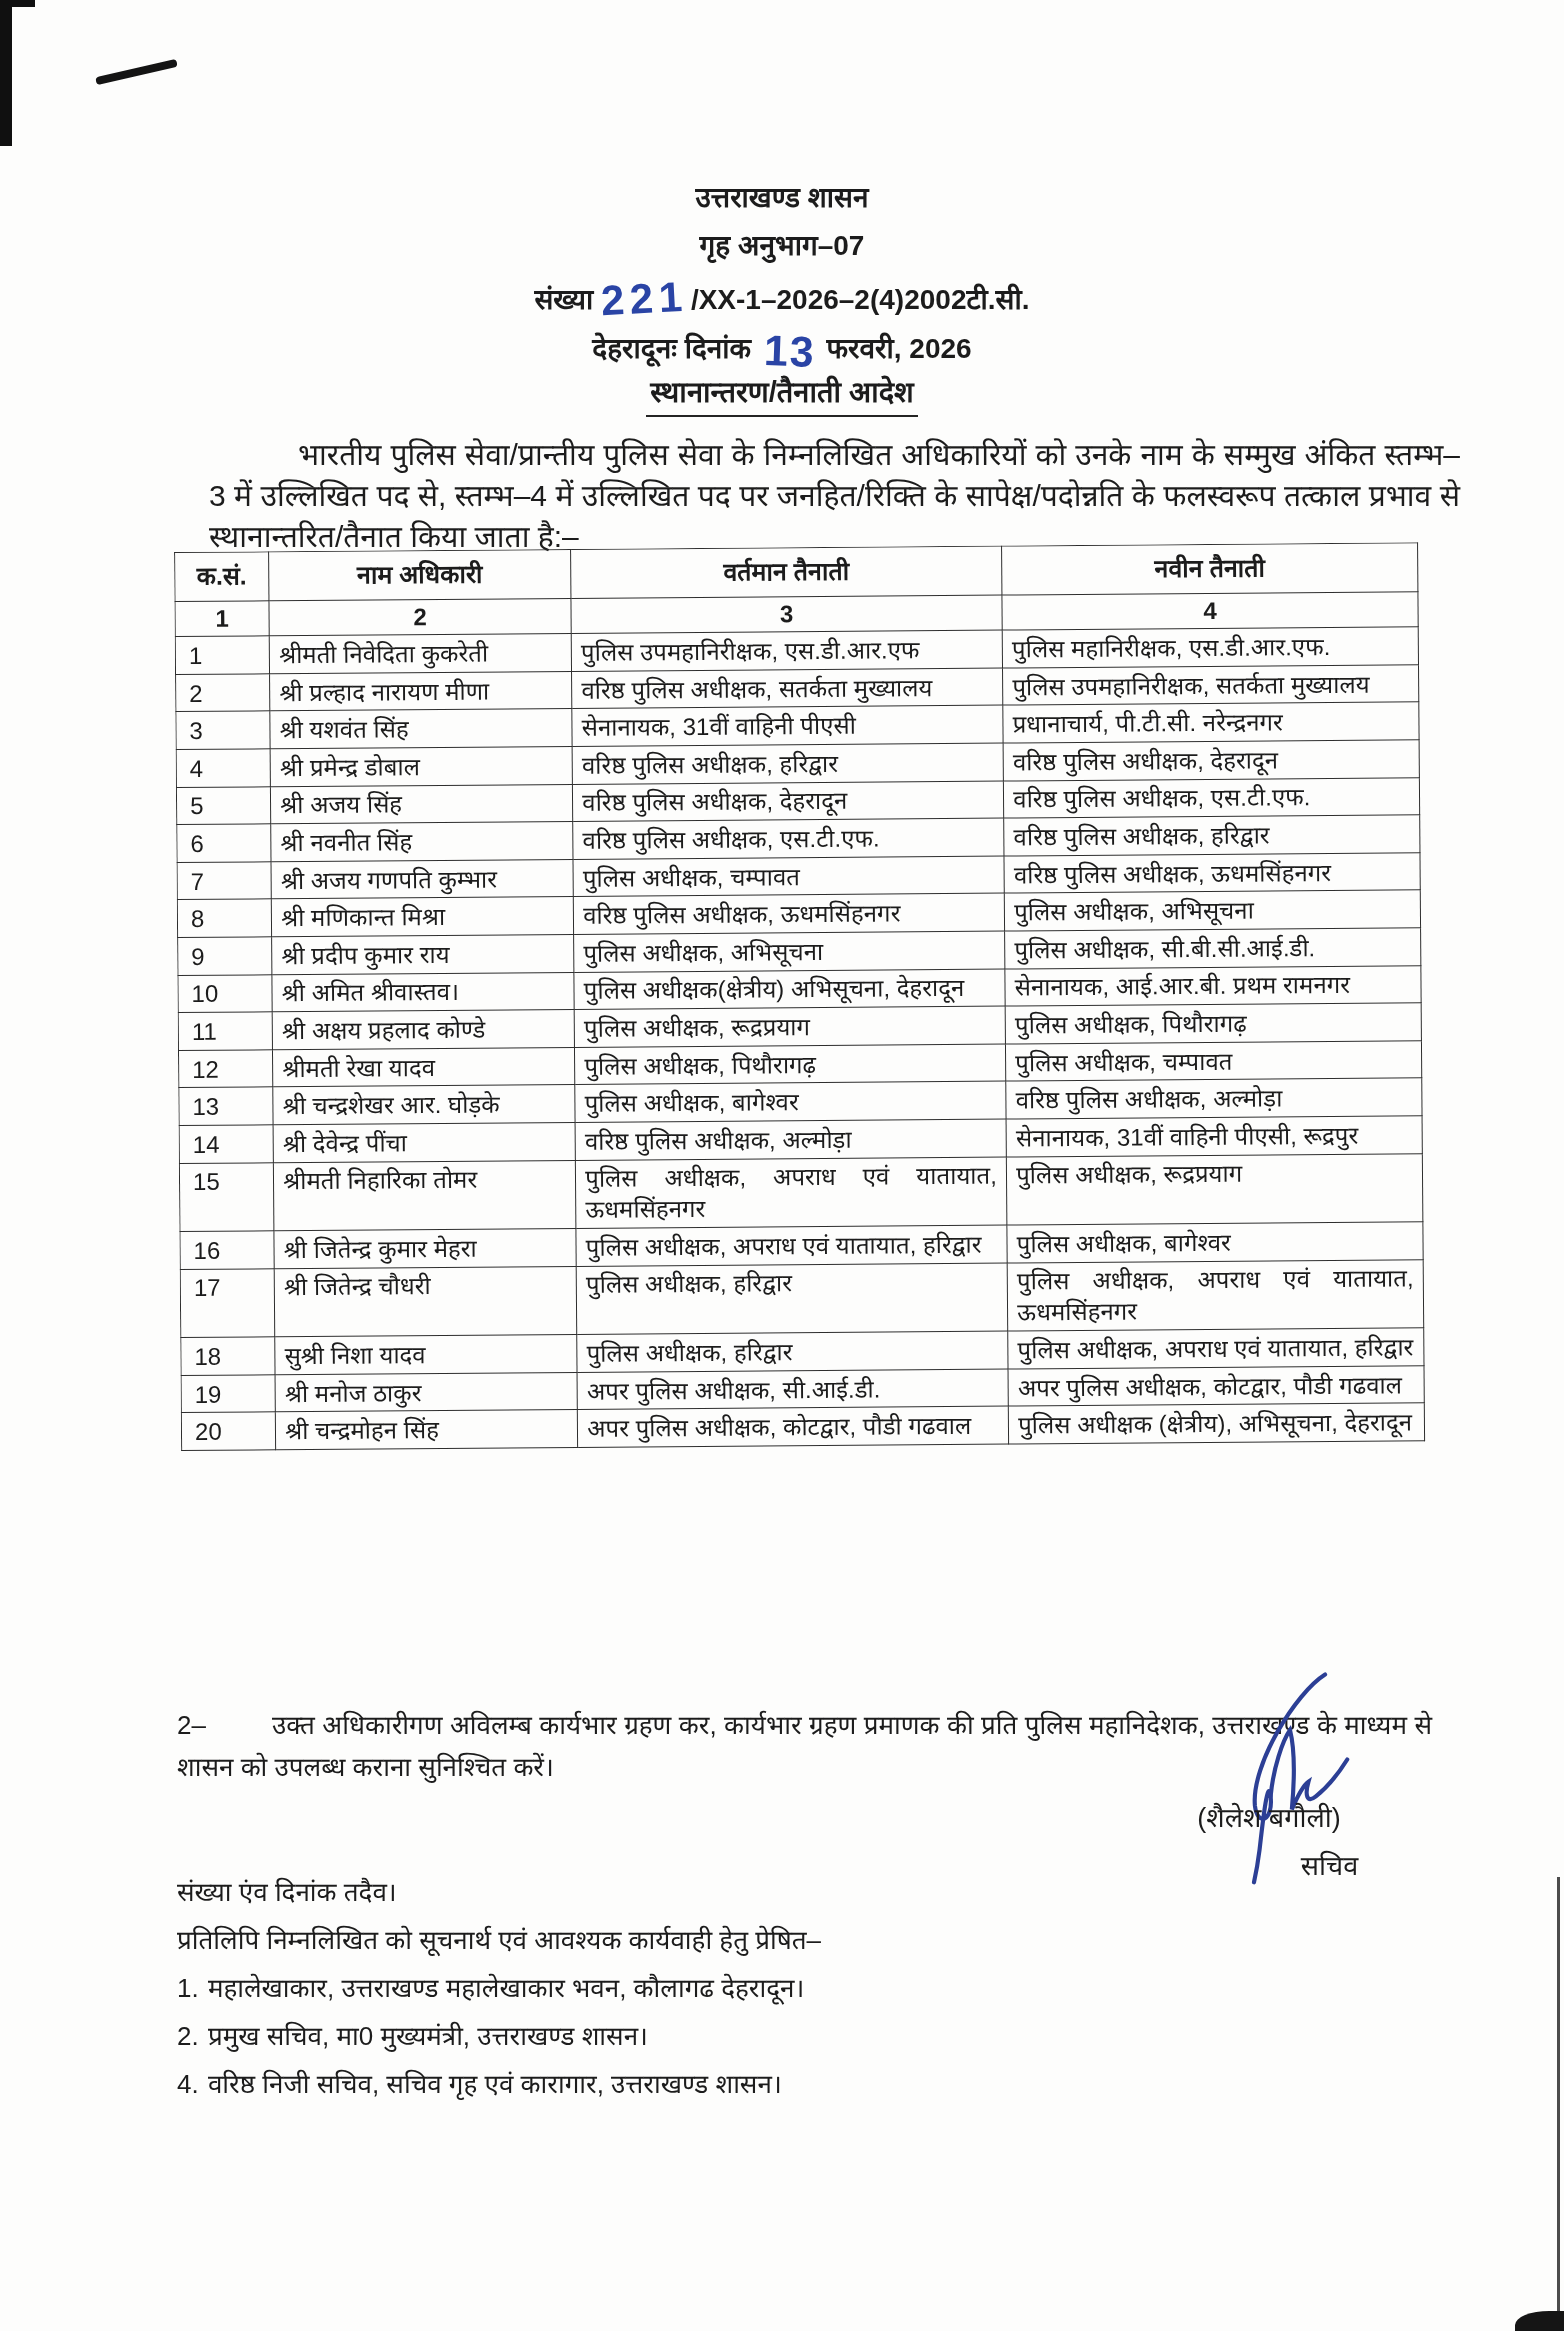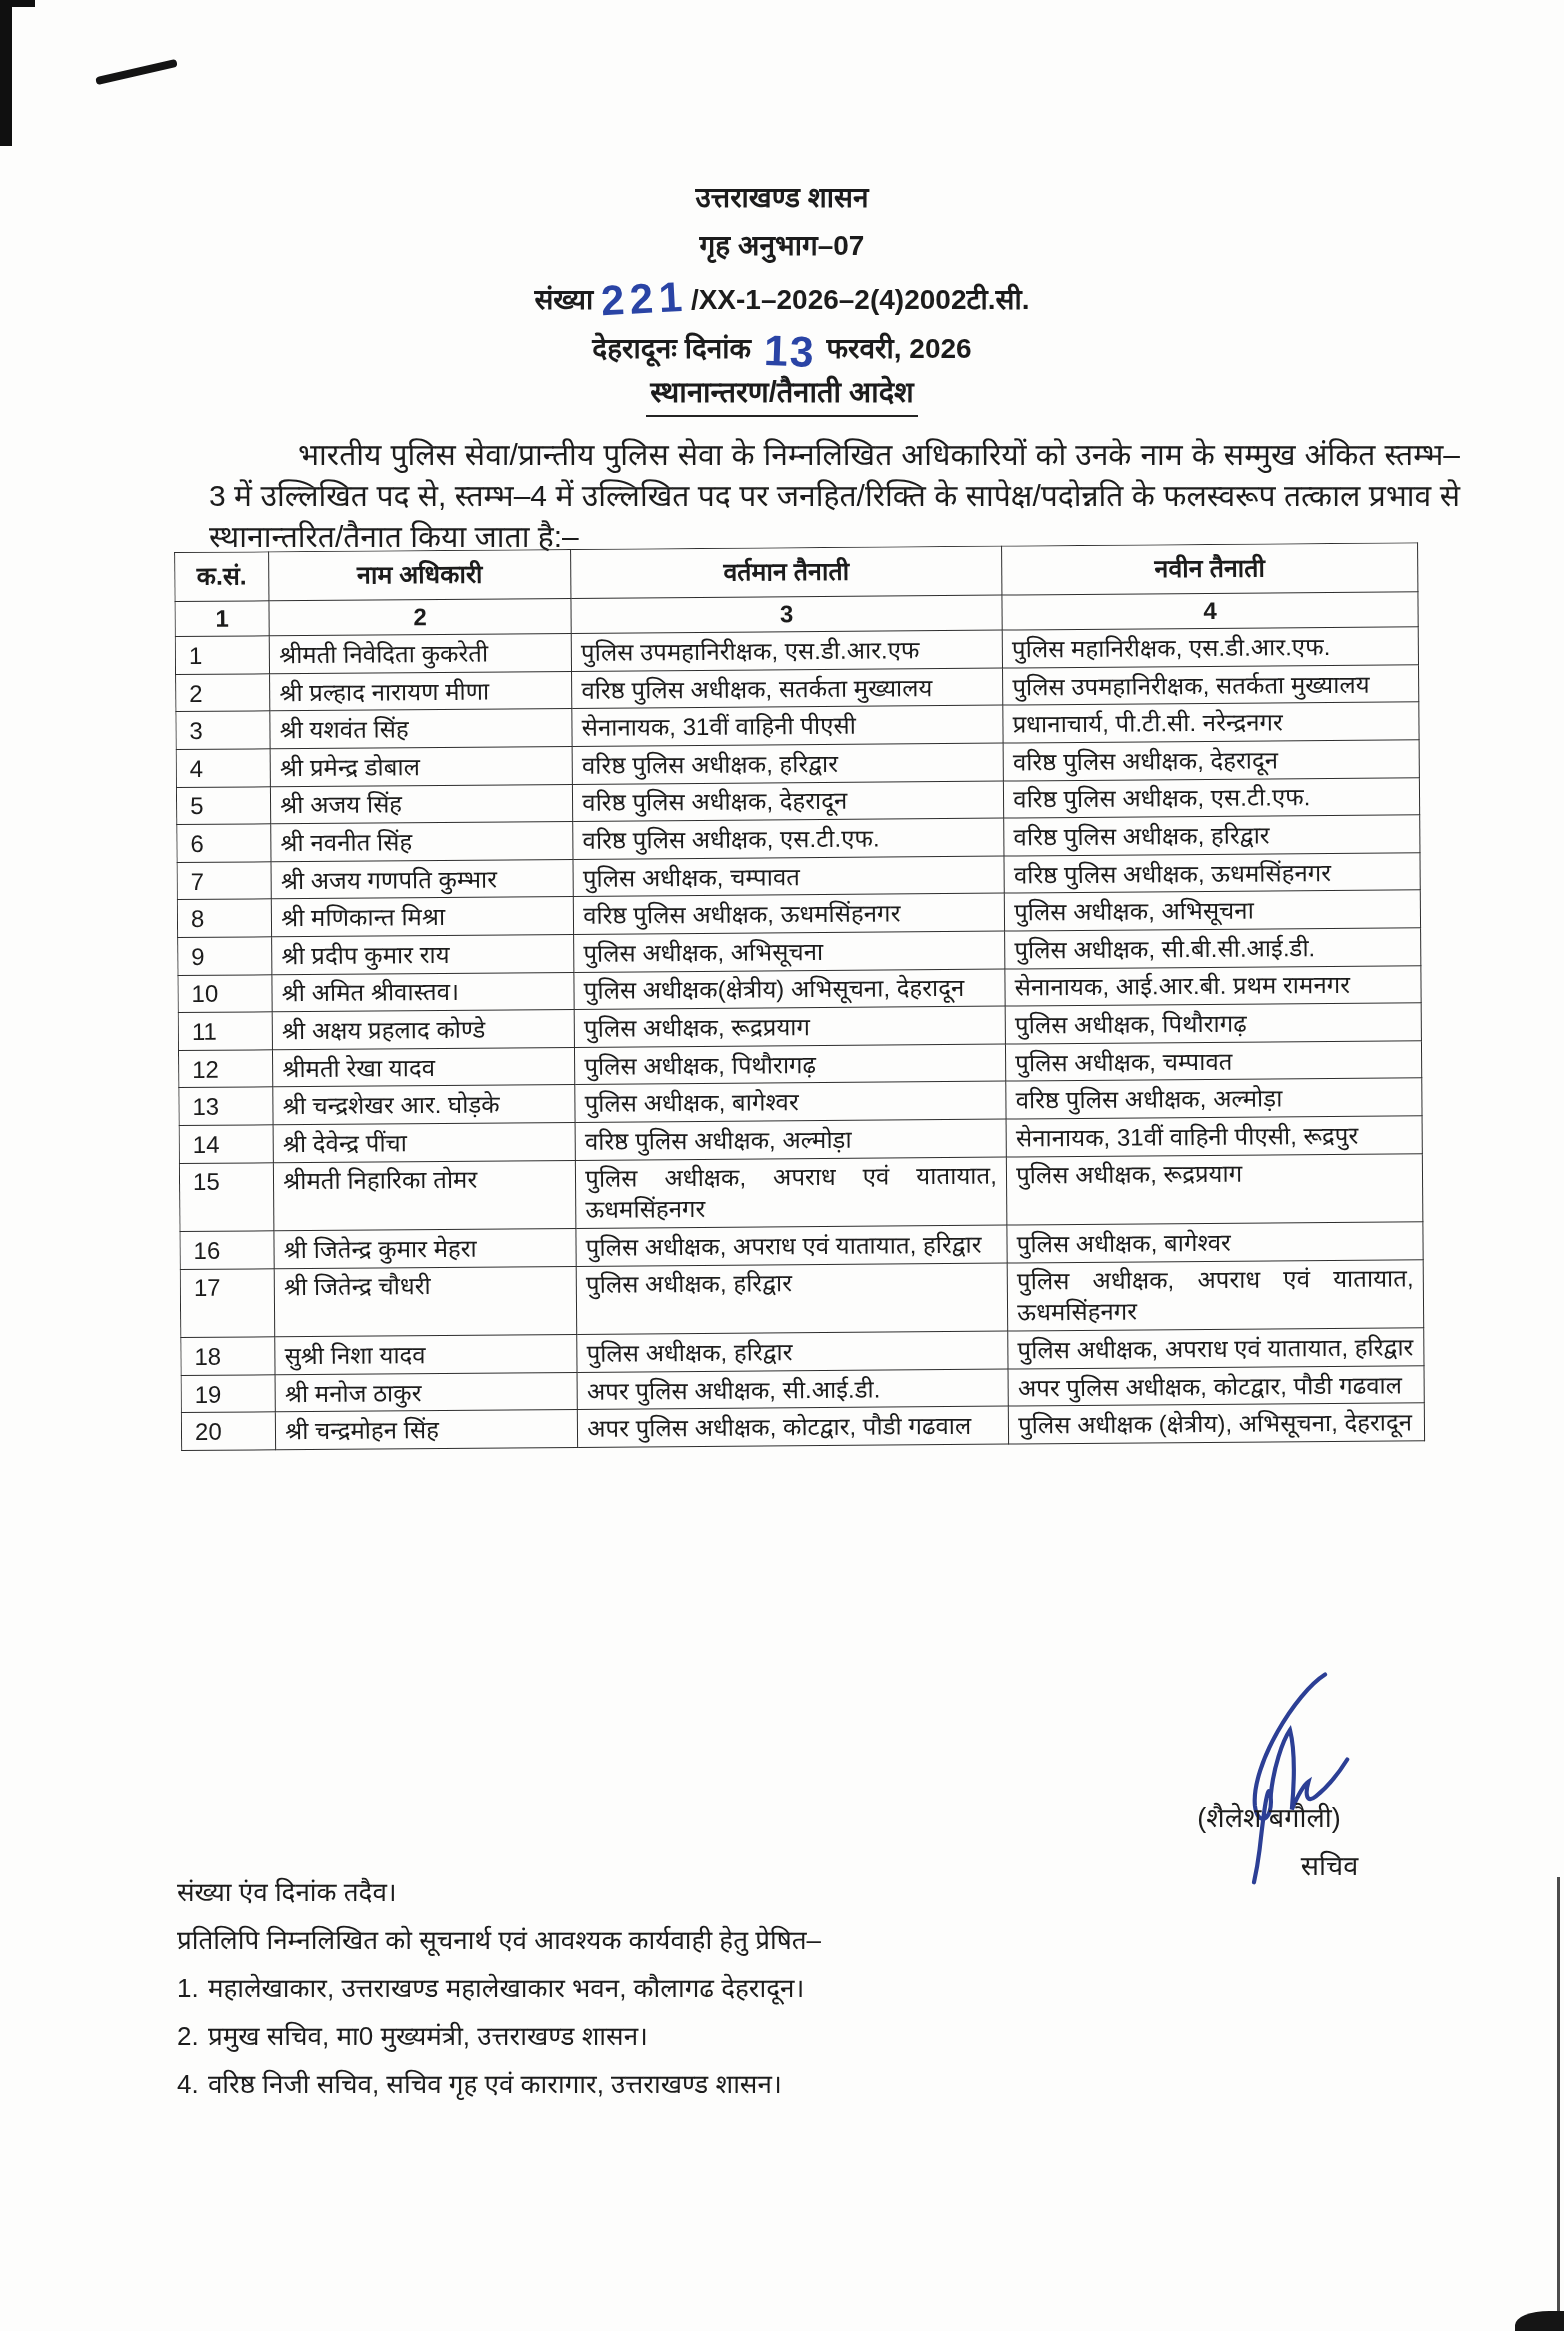--- a/index.html
+++ b/index.html
@@ -218,20 +218,23 @@
           <tr>
             <td class="c0">20</td>
             <td class="c1">श्री चन्द्रमोहन सिंह</td>
             <td class="c2">अपर पुलिस अधीक्षक, कोटद्वार, पौडी गढवाल</td>
             <td class="c3">पुलिस अधीक्षक (क्षेत्रीय), अभिसूचना, देहरादून</td>
           </tr>
         </tbody>
     </table>
   </div>
 
+  <div class="para2">
+    <span class="num">2–</span><span class="gap"></span><span>उक्त अधिकारीगण अविलम्ब कार्यभार ग्रहण कर, कार्यभार ग्रहण प्रमाणक की प्रति पुलिस महानिदेशक, उत्तराखण्ड के माध्यम से शासन को उपलब्ध कराना सुनिश्चित करें।</span>
+  </div>
 
   <svg class="sig-svg" viewBox="0 0 160 235" fill="none">
     <path d="M118,6 C86,26 38,104 42,148 C45,172 62,164 59,138 C56,114 50,170 47,196 C45,212 43,222 41,231" stroke="#2c3f95" stroke-width="4.5" stroke-linecap="round" fill="none"></path>
     <path d="M59,138 C62,106 72,78 80,66 C86,90 84,130 82,152 C88,138 94,126 100,122 C96,136 98,146 108,138 C118,130 132,114 142,98" stroke="#2c3f95" stroke-width="4.5" stroke-linecap="round" fill="none"></path>
   </svg>
   <div class="sig-name">(शैलेश बगौली)</div>
   <div class="sig-desig">सचिव</div>
 
   <div class="footer">
     <div class="fline">संख्या एंव दिनांक तदैव।</div>

